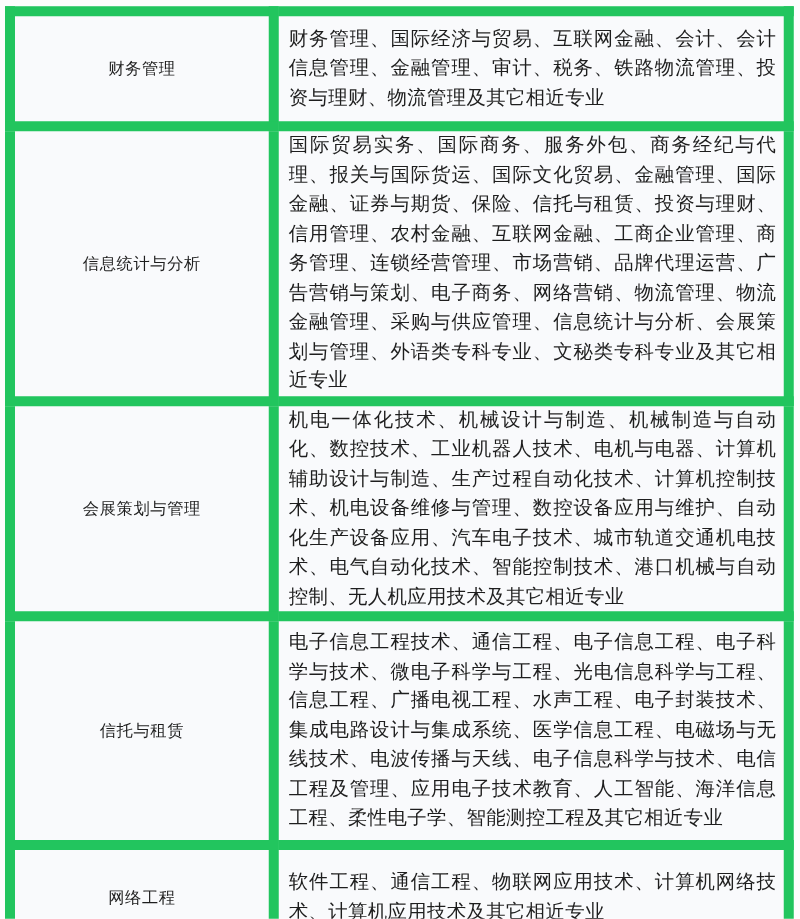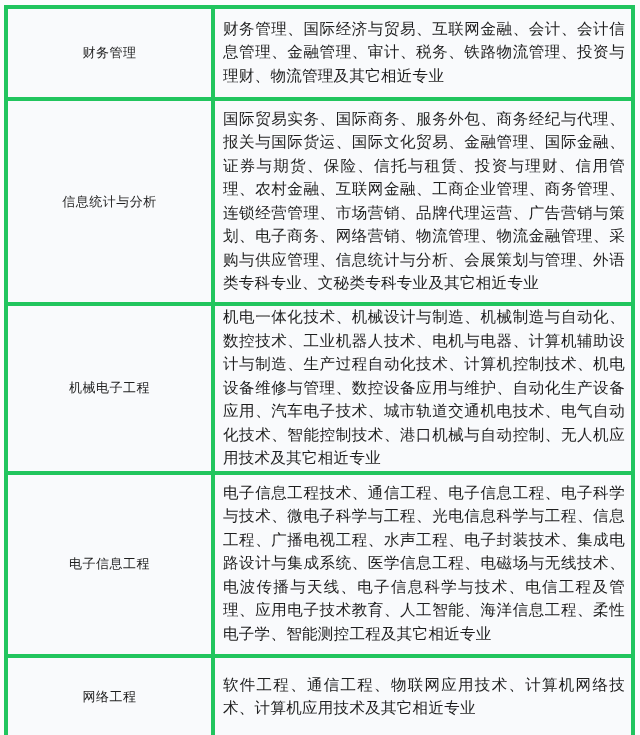--- a/index.html
+++ b/index.html
@@ -21,21 +21,21 @@
       left: 4px;
       top: 5px;
       width: 631px;
       border-collapse: collapse;
       table-layout: fixed;
       font-family: "DejaVu Sans", "Liberation Sans", sans-serif;
       color: #1e1e1e;
       background: #f9fafc;
     }
     table.majors td {
-      border: 4px solid #22c55e;
+      border: 8px solid #22c55e;
       padding: 0;
       vertical-align: middle;
     }
     td.cat {
       width: 203px;
       text-align: center;
       font-size: 13px;
       letter-spacing: 0.5px;
     }
     td.list {
@@ -59,25 +59,25 @@
     <tbody>
       <tr class="r1">
         <td class="cat">财务管理</td>
         <td class="list">财务管理、国际经济与贸易、互联网金融、会计、会计信息管理、金融管理、审计、税务、铁路物流管理、投资与理财、物流管理及其它相近专业</td>
       </tr>
       <tr class="r2">
         <td class="cat">信息统计与分析</td>
         <td class="list">国际贸易实务、国际商务、服务外包、商务经纪与代理、报关与国际货运、国际文化贸易、金融管理、国际金融、证券与期货、保险、信托与租赁、投资与理财、信用管理、农村金融、互联网金融、工商企业管理、商务管理、连锁经营管理、市场营销、品牌代理运营、广告营销与策划、电子商务、网络营销、物流管理、物流金融管理、采购与供应管理、信息统计与分析、会展策划与管理、外语类专科专业、文秘类专科专业及其它相近专业</td>
       </tr>
       <tr class="r3">
-        <td class="cat">机械电子工程</td>
+        <td class="cat">会展策划与管理</td>
         <td class="list">机电一体化技术、机械设计与制造、机械制造与自动化、数控技术、工业机器人技术、电机与电器、计算机辅助设计与制造、生产过程自动化技术、计算机控制技术、机电设备维修与管理、数控设备应用与维护、自动化生产设备应用、汽车电子技术、城市轨道交通机电技术、电气自动化技术、智能控制技术、港口机械与自动控制、无人机应用技术及其它相近专业</td>
       </tr>
       <tr class="r4">
-        <td class="cat">电子信息工程</td>
+        <td class="cat">信托与租赁</td>
         <td class="list">电子信息工程技术、通信工程、电子信息工程、电子科学与技术、微电子科学与工程、光电信息科学与工程、信息工程、广播电视工程、水声工程、电子封装技术、集成电路设计与集成系统、医学信息工程、电磁场与无线技术、电波传播与天线、电子信息科学与技术、电信工程及管理、应用电子技术教育、人工智能、海洋信息工程、柔性电子学、智能测控工程及其它相近专业</td>
       </tr>
       <tr class="r5">
         <td class="cat">网络工程</td>
         <td class="list">软件工程、通信工程、物联网应用技术、计算机网络技术、计算机应用技术及其它相近专业</td>
       </tr>
     </tbody>
   </table>
 </div>
 

